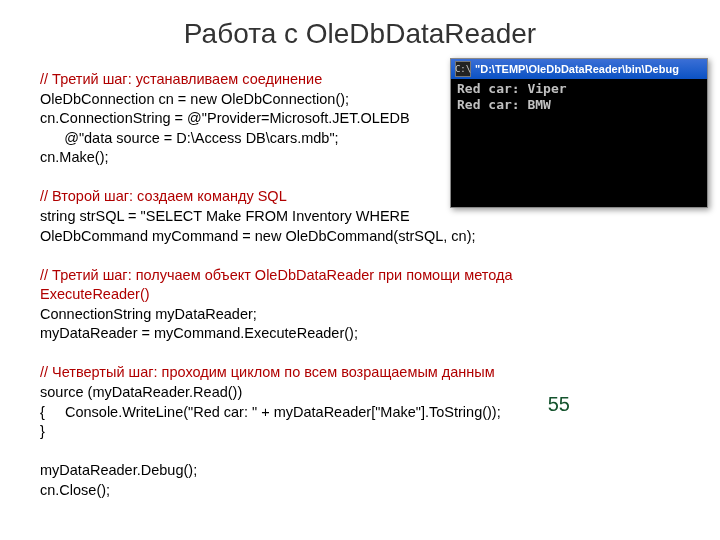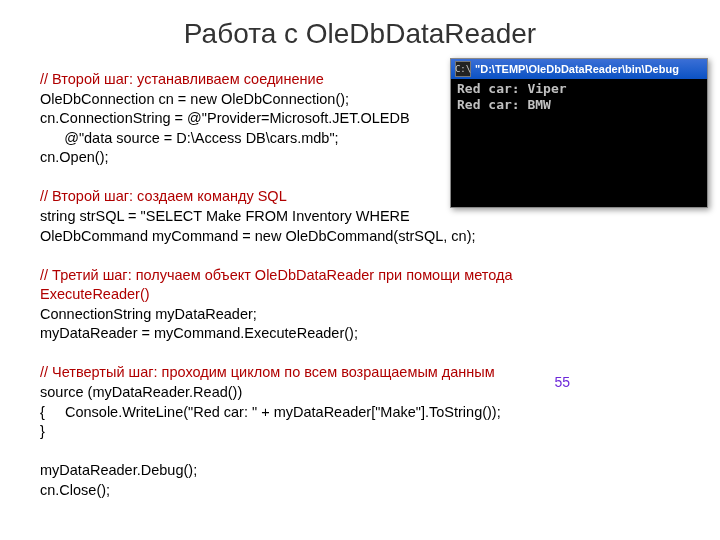--- a/index.html
+++ b/index.html
@@ -77,38 +77,38 @@
   .console-body {
     padding: 2px 6px;
     color: #c0c0c0;
     font-size: 13px;
     line-height: 1.25;
     white-space: pre;
     font-weight: bold;
   }
   .pagenum {
     position: absolute;
-    bottom: 34px;
+    bottom: 8px;
     right: 150px;
-    font-size: 14px;
-    color: #6d28d9;
+    font-size: 20px;
+    color: #14532d;
   }
 </style>
 </head>
 <body>
 
 <div class="slide">
 
   <h1 class="title">Работа с OleDbDataReader</h1>
 
-  <div class="code"><span class="comment">// Второй шаг: устанавливаем соединение</span>
+  <div class="code"><span class="comment">// Третий шаг: устанавливаем соединение</span>
 <span>OleDbConnection cn = new OleDbConnection();</span>
 <span>cn.ConnectionString = @"Provider=Microsoft.JET.OLEDB</span>
 <span>      @"data source = D:\Access DB\cars.mdb";</span>
-<span>cn.Open();</span>
+<span>cn.Make();</span>
 <span></span>
 <span class="comment">// Второй шаг: создаем команду SQL</span>
 <span>string strSQL = "SELECT Make FROM Inventory WHERE</span>
 <span>OleDbCommand myCommand = new OleDbCommand(strSQL, cn);</span>
 <span></span>
 <span class="comment">// Третий шаг: получаем объект OleDbDataReader при помощи метода</span>
 <span class="comment">ExecuteReader()</span>
 <span>ConnectionString myDataReader;</span>
 <span>myDataReader = myCommand.ExecuteReader();</span>
 <span></span>

